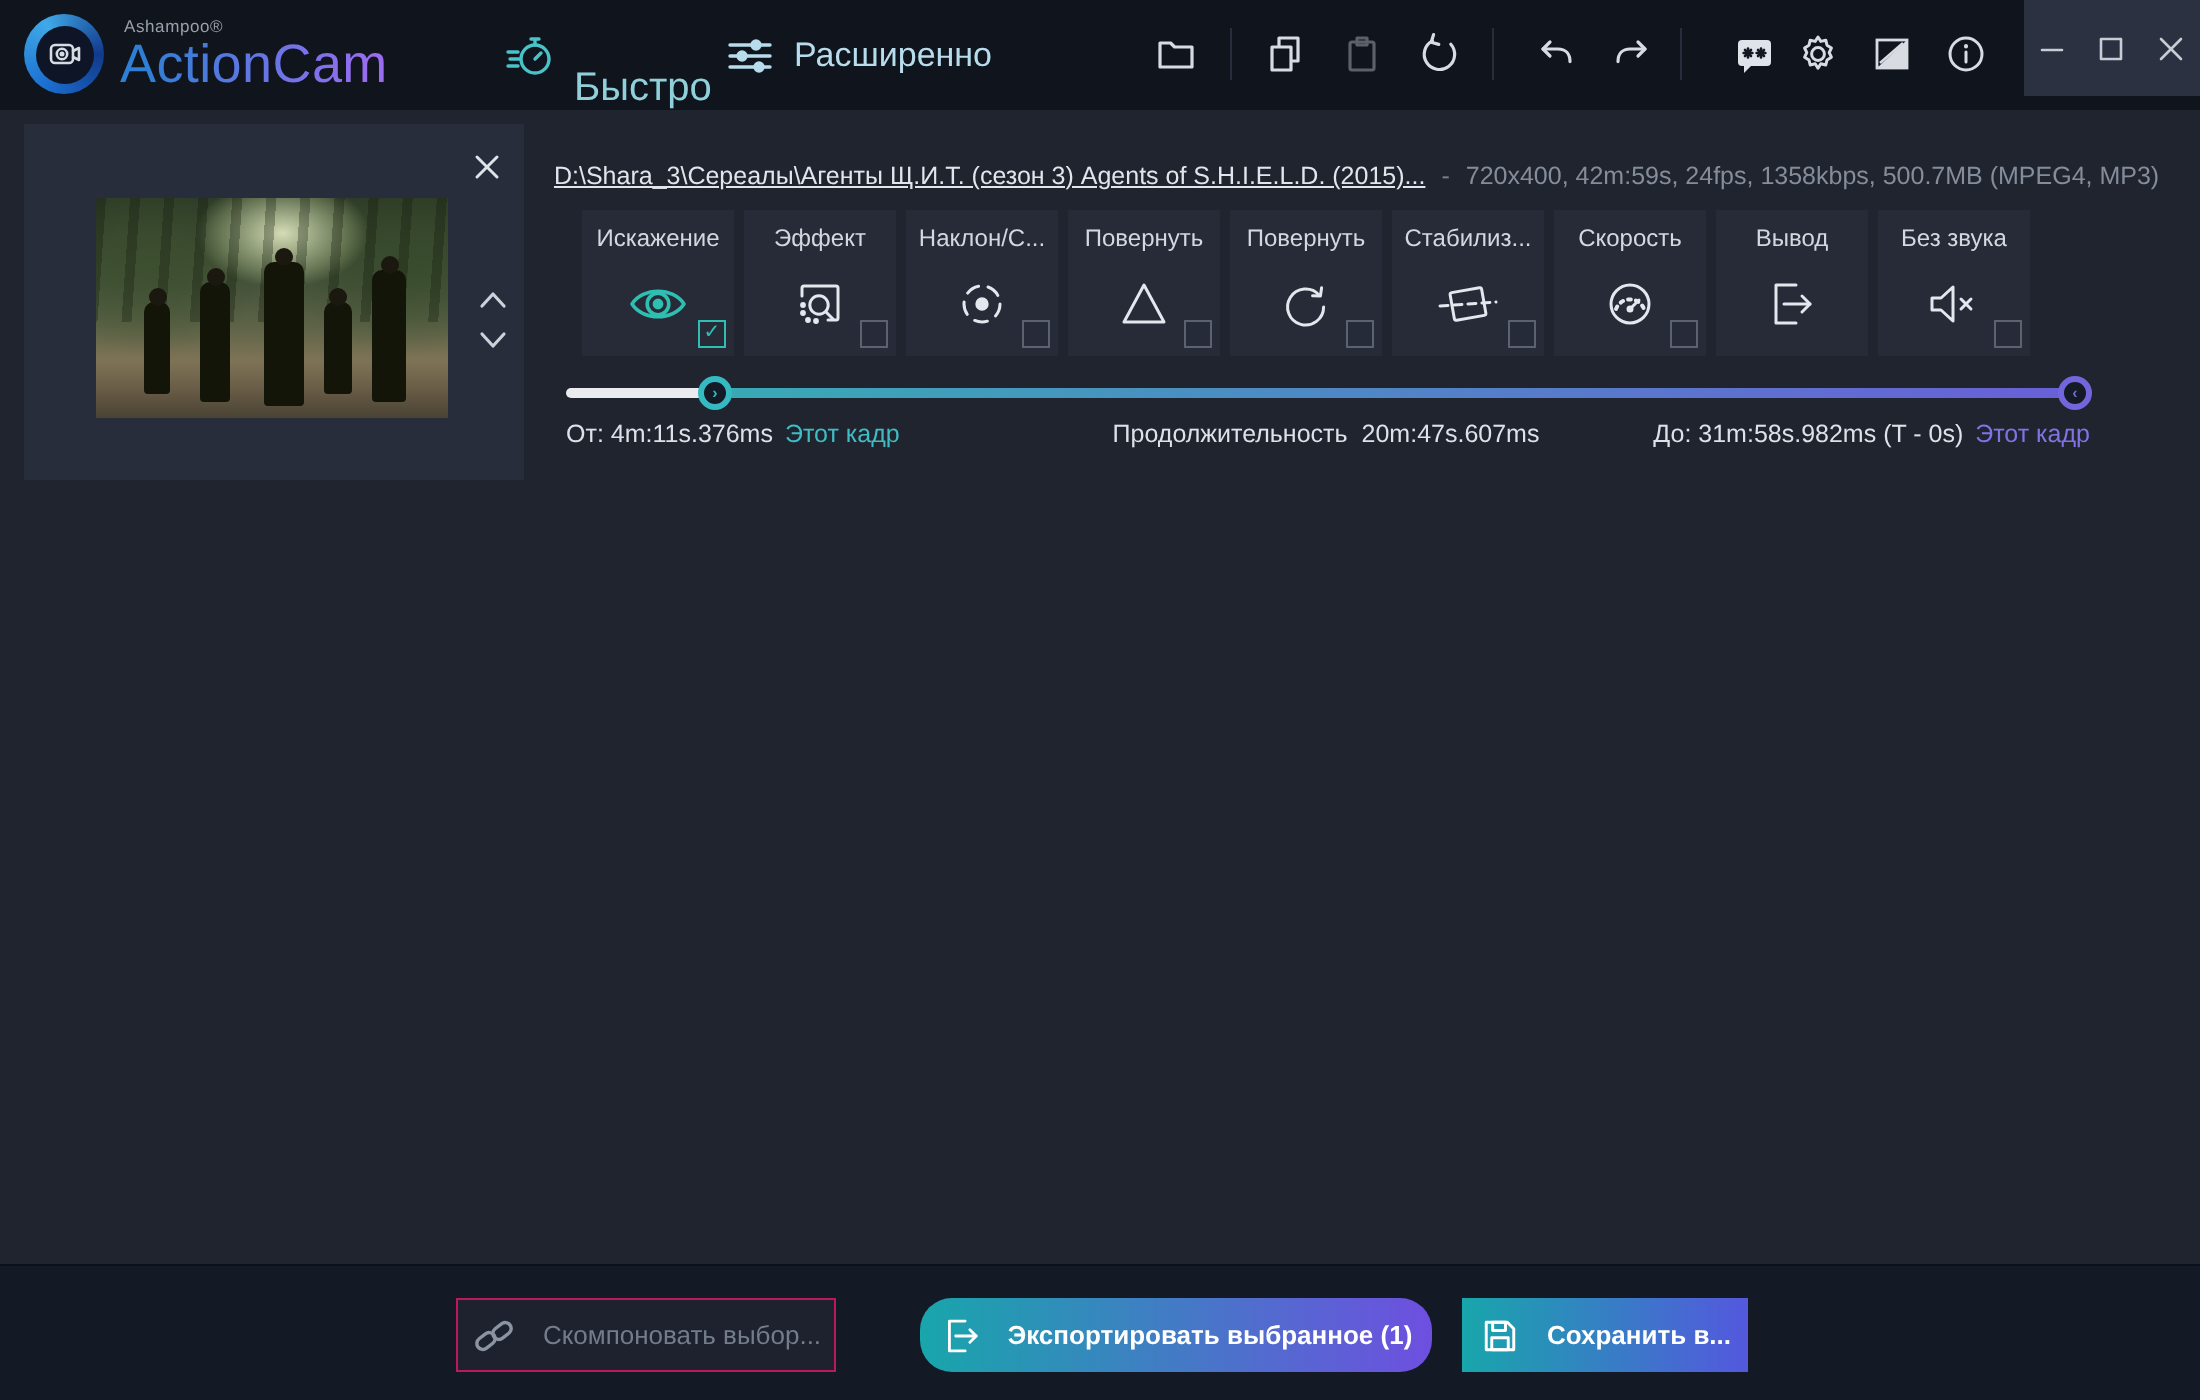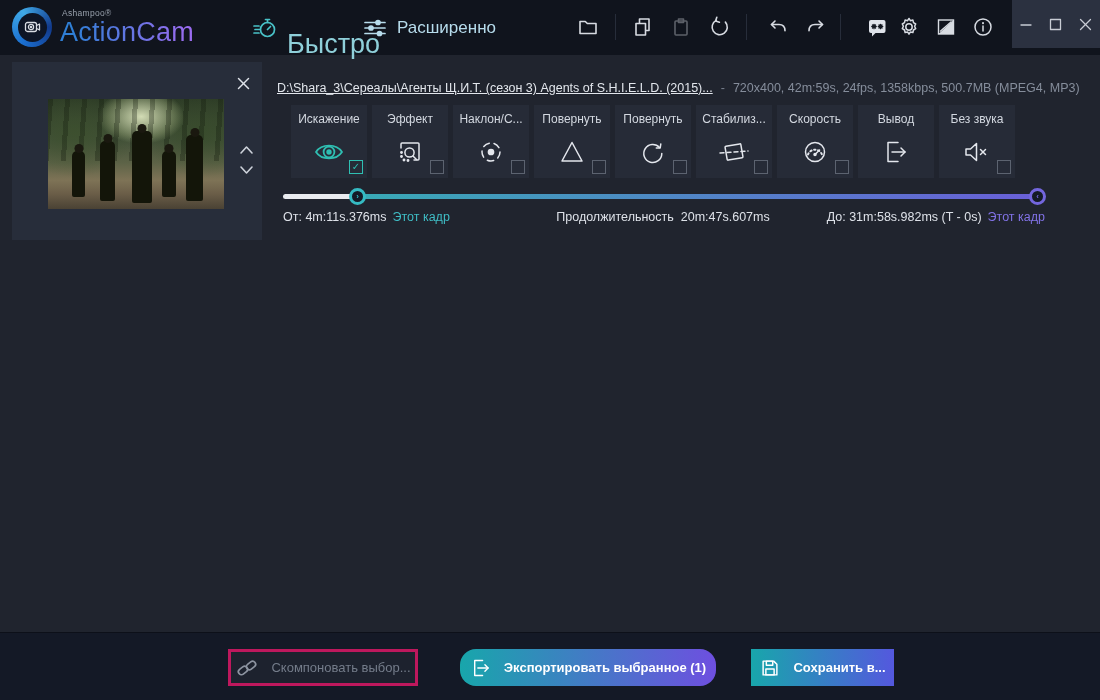--- a/index.html
+++ b/index.html
@@ -19,21 +19,21 @@
     display:flex;align-items:center;justify-content:center;}
   #logo-inner{width:29px;height:29px;border-radius:50%;background:#0d1526;
     display:flex;align-items:center;justify-content:center;}
   #brand-small{left:62px;top:8px;font-size:8.5px;color:#98a0ac;letter-spacing:.3px;}
   #brand{left:60px;top:17px;font-size:27px;font-weight:400;letter-spacing:.2px;
     background:linear-gradient(90deg,#2f7fd6 10%,#9a6cf0 95%);
     -webkit-background-clip:text;background-clip:text;color:transparent;}
   .tab{display:flex;align-items:center;gap:9px;cursor:pointer;height:34px;}
   #tab-fast{left:252px;top:11px;}
   #tab-adv{left:362px;top:11px;}
-  #tab-fast .tab-label{font-size:27px;color:#8fd0da;margin-top:32px;}
+  #tab-fast .tab-label{font-size:20px;color:#8fd0da;margin-top:32px;}
   #tab-adv .tab-label{font-size:17px;color:#b7dcec;}
   .bar-btn{width:34px;height:34px;top:10px;display:flex;align-items:center;justify-content:center;cursor:pointer;}
   .bar-sep{top:14px;width:1px;height:26px;background:#272d3a;}
   .dim{opacity:.38;}
   #win-strip{left:1012px;top:0;width:88px;height:48px;background:#2b3140;display:flex;}
   .win-btn{flex:1;display:flex;align-items:center;justify-content:center;cursor:pointer;}
 
   
   #clip-panel{left:12px;top:62px;width:250px;height:178px;background:#272d3a;}
   #thumb{left:36px;top:37px;width:176px;height:110px;overflow:hidden;
@@ -83,23 +83,23 @@
   #time-right{position:absolute;right:0;top:0;white-space:nowrap;}
   .frame-link{cursor:pointer;}
   #frame-link-left{color:#3fbdc5;margin-left:6px;}
   #frame-link-right{color:#8172e6;margin-left:6px;}
   #dur-value{margin-left:7px;}
 
   
   #footer{left:0;top:632px;width:1100px;height:68px;background:#141926;border-top:1px solid #0d1019;}
   .foot-btn{position:absolute;top:16px;height:37px;display:flex;align-items:center;justify-content:center;
     gap:12px;font-size:13px;cursor:pointer;box-sizing:border-box;}
-  #btn-compose{left:228px;width:190px;background:#1d222e;border:3px solid #be185d;color:#747c8a;}
+  #btn-compose{left:228px;width:190px;background:#1d222e;border:1px solid #be185d;color:#747c8a;}
   #btn-export{left:460px;width:256px;background:linear-gradient(90deg,#18a6ab,#6e4fe0);color:#fff;font-weight:bold;border-radius:16px;}
-  #btn-save{left:731px;width:143px;background:linear-gradient(90deg,#18a6ab,#5458de);color:#fff;font-weight:bold;margin-left:20px;}
+  #btn-save{left:731px;width:143px;background:linear-gradient(90deg,#18a6ab,#5458de);color:#fff;font-weight:bold;}
 </style>
 </head>
 <body>
 
 <div id="topbar" class="abs">
   <div id="logo-badge" class="abs">
     <div id="logo-inner">
       <svg width="17" height="14" viewBox="0 0 17 14" class="ic" style="stroke-width:1.3">
         <rect x="1.5" y="2.5" width="11" height="9" rx="2"></rect>
         <circle cx="7" cy="7" r="2.6"></circle>

